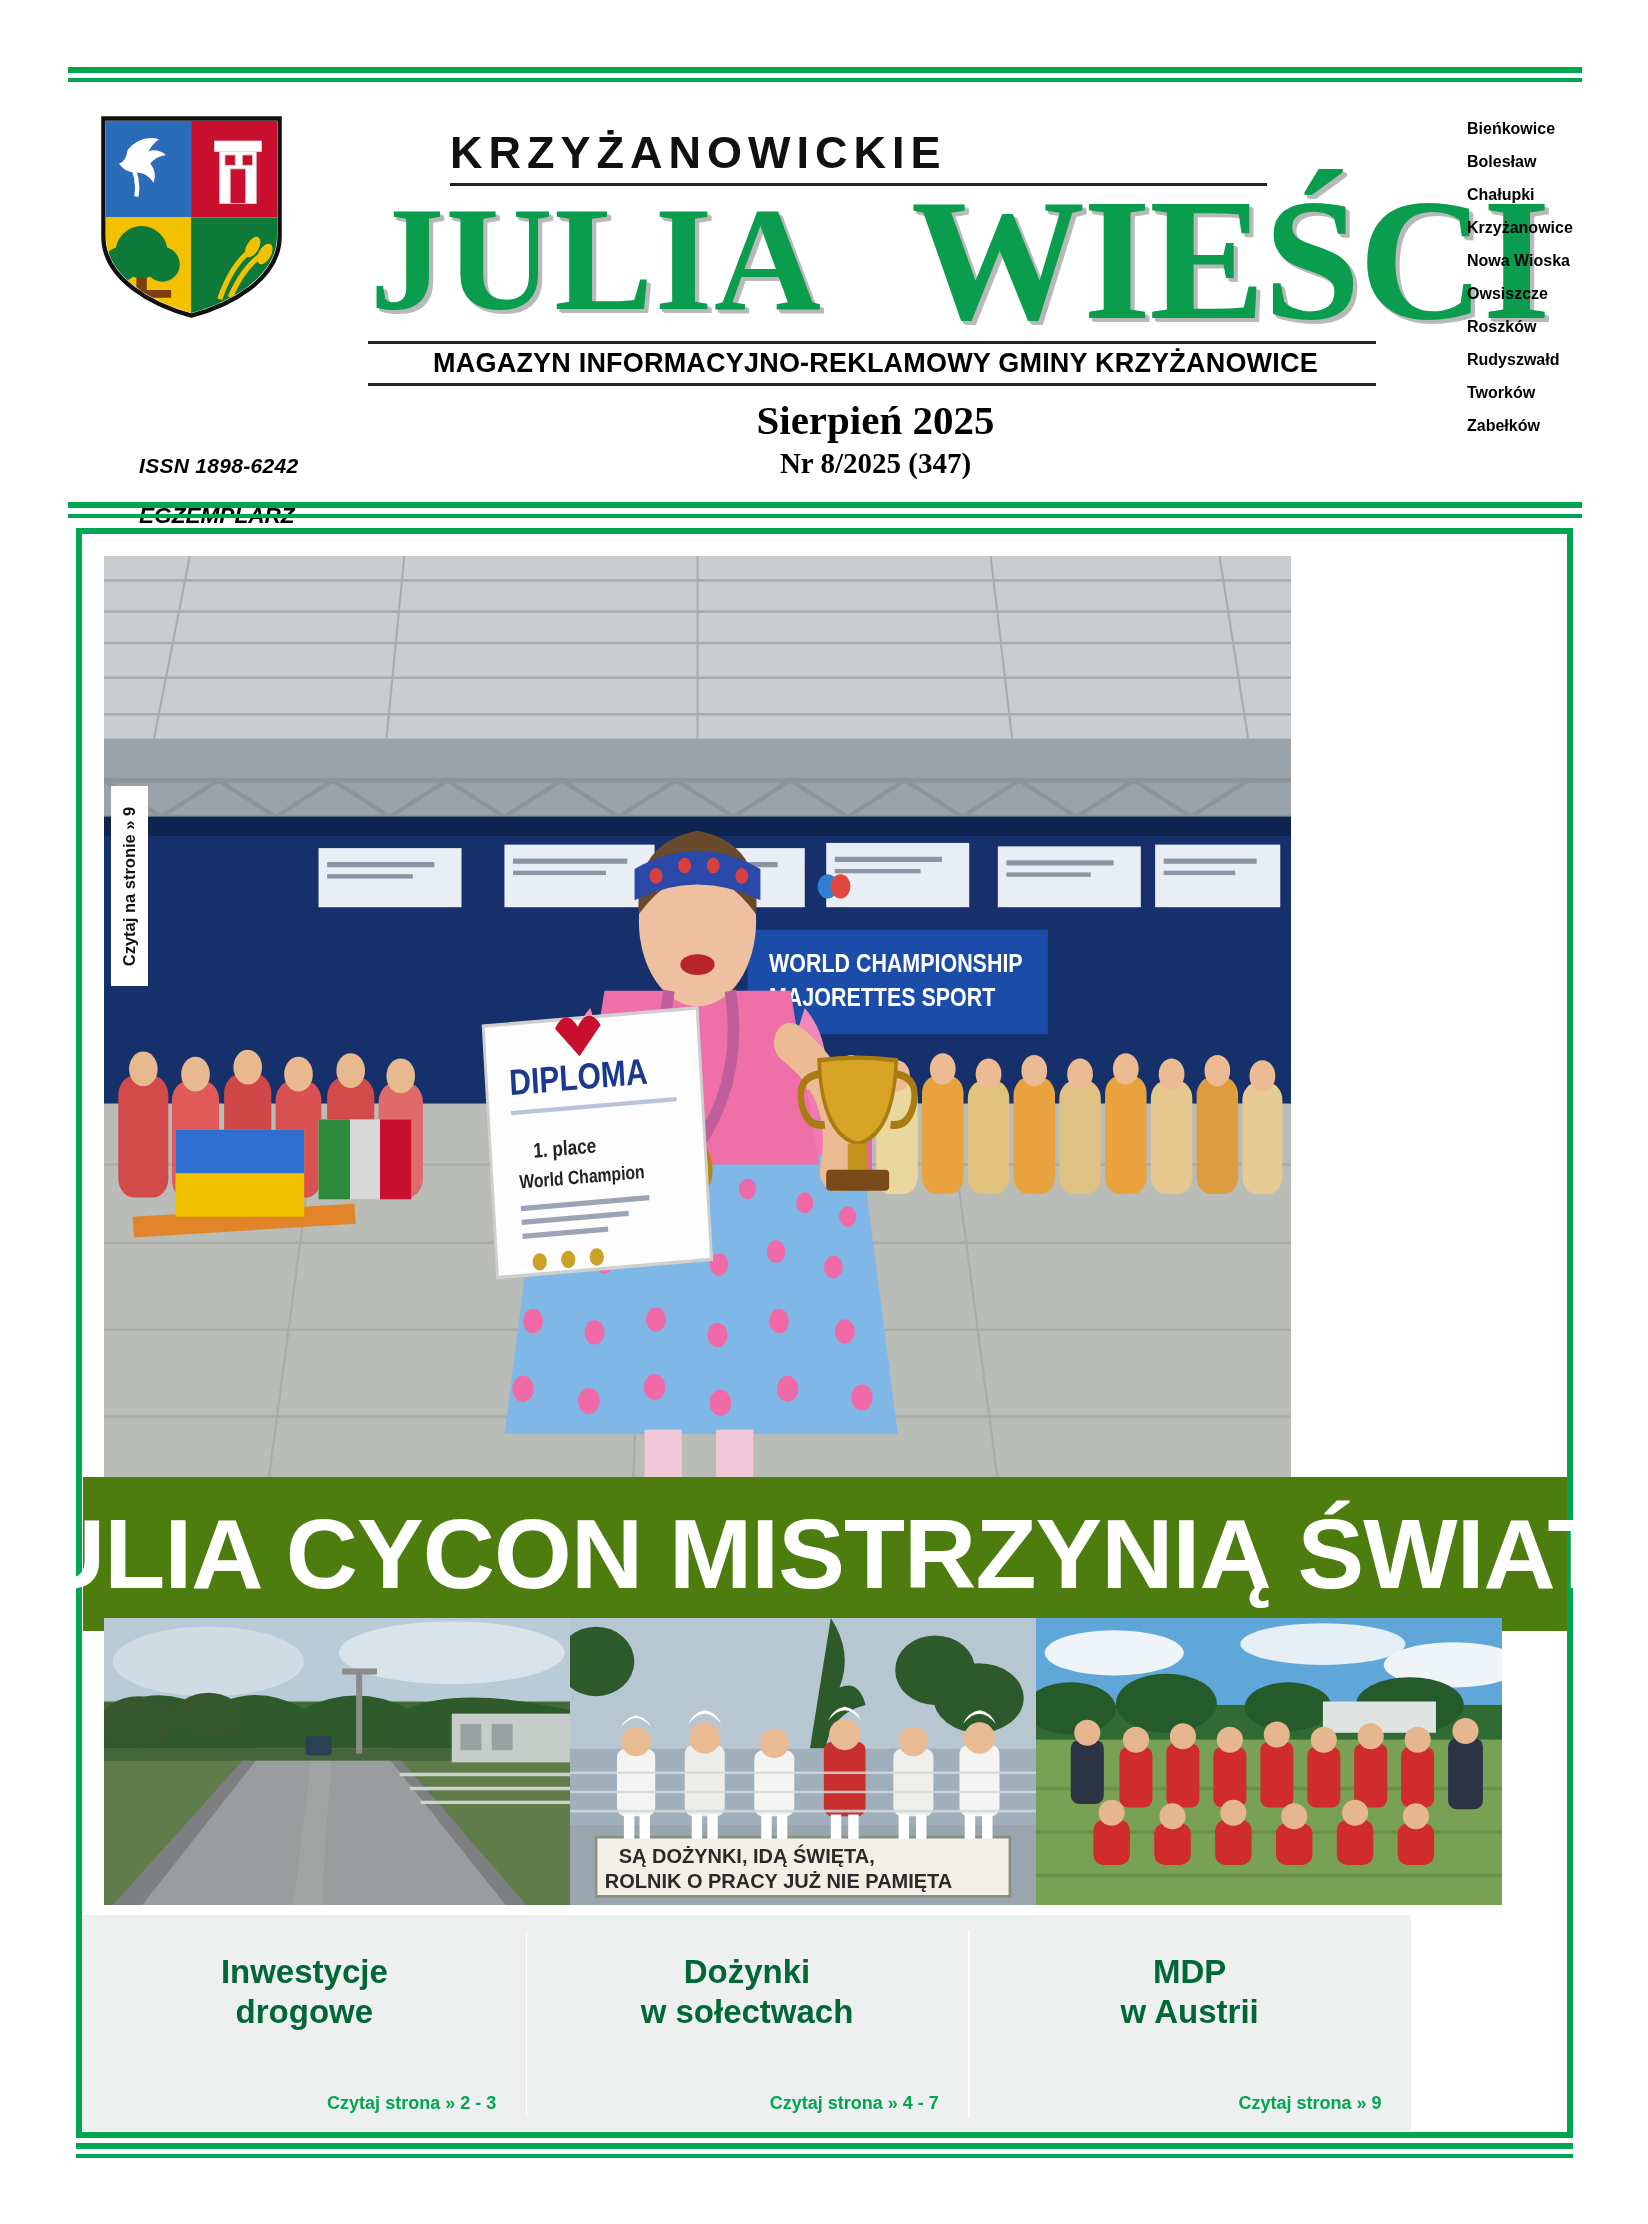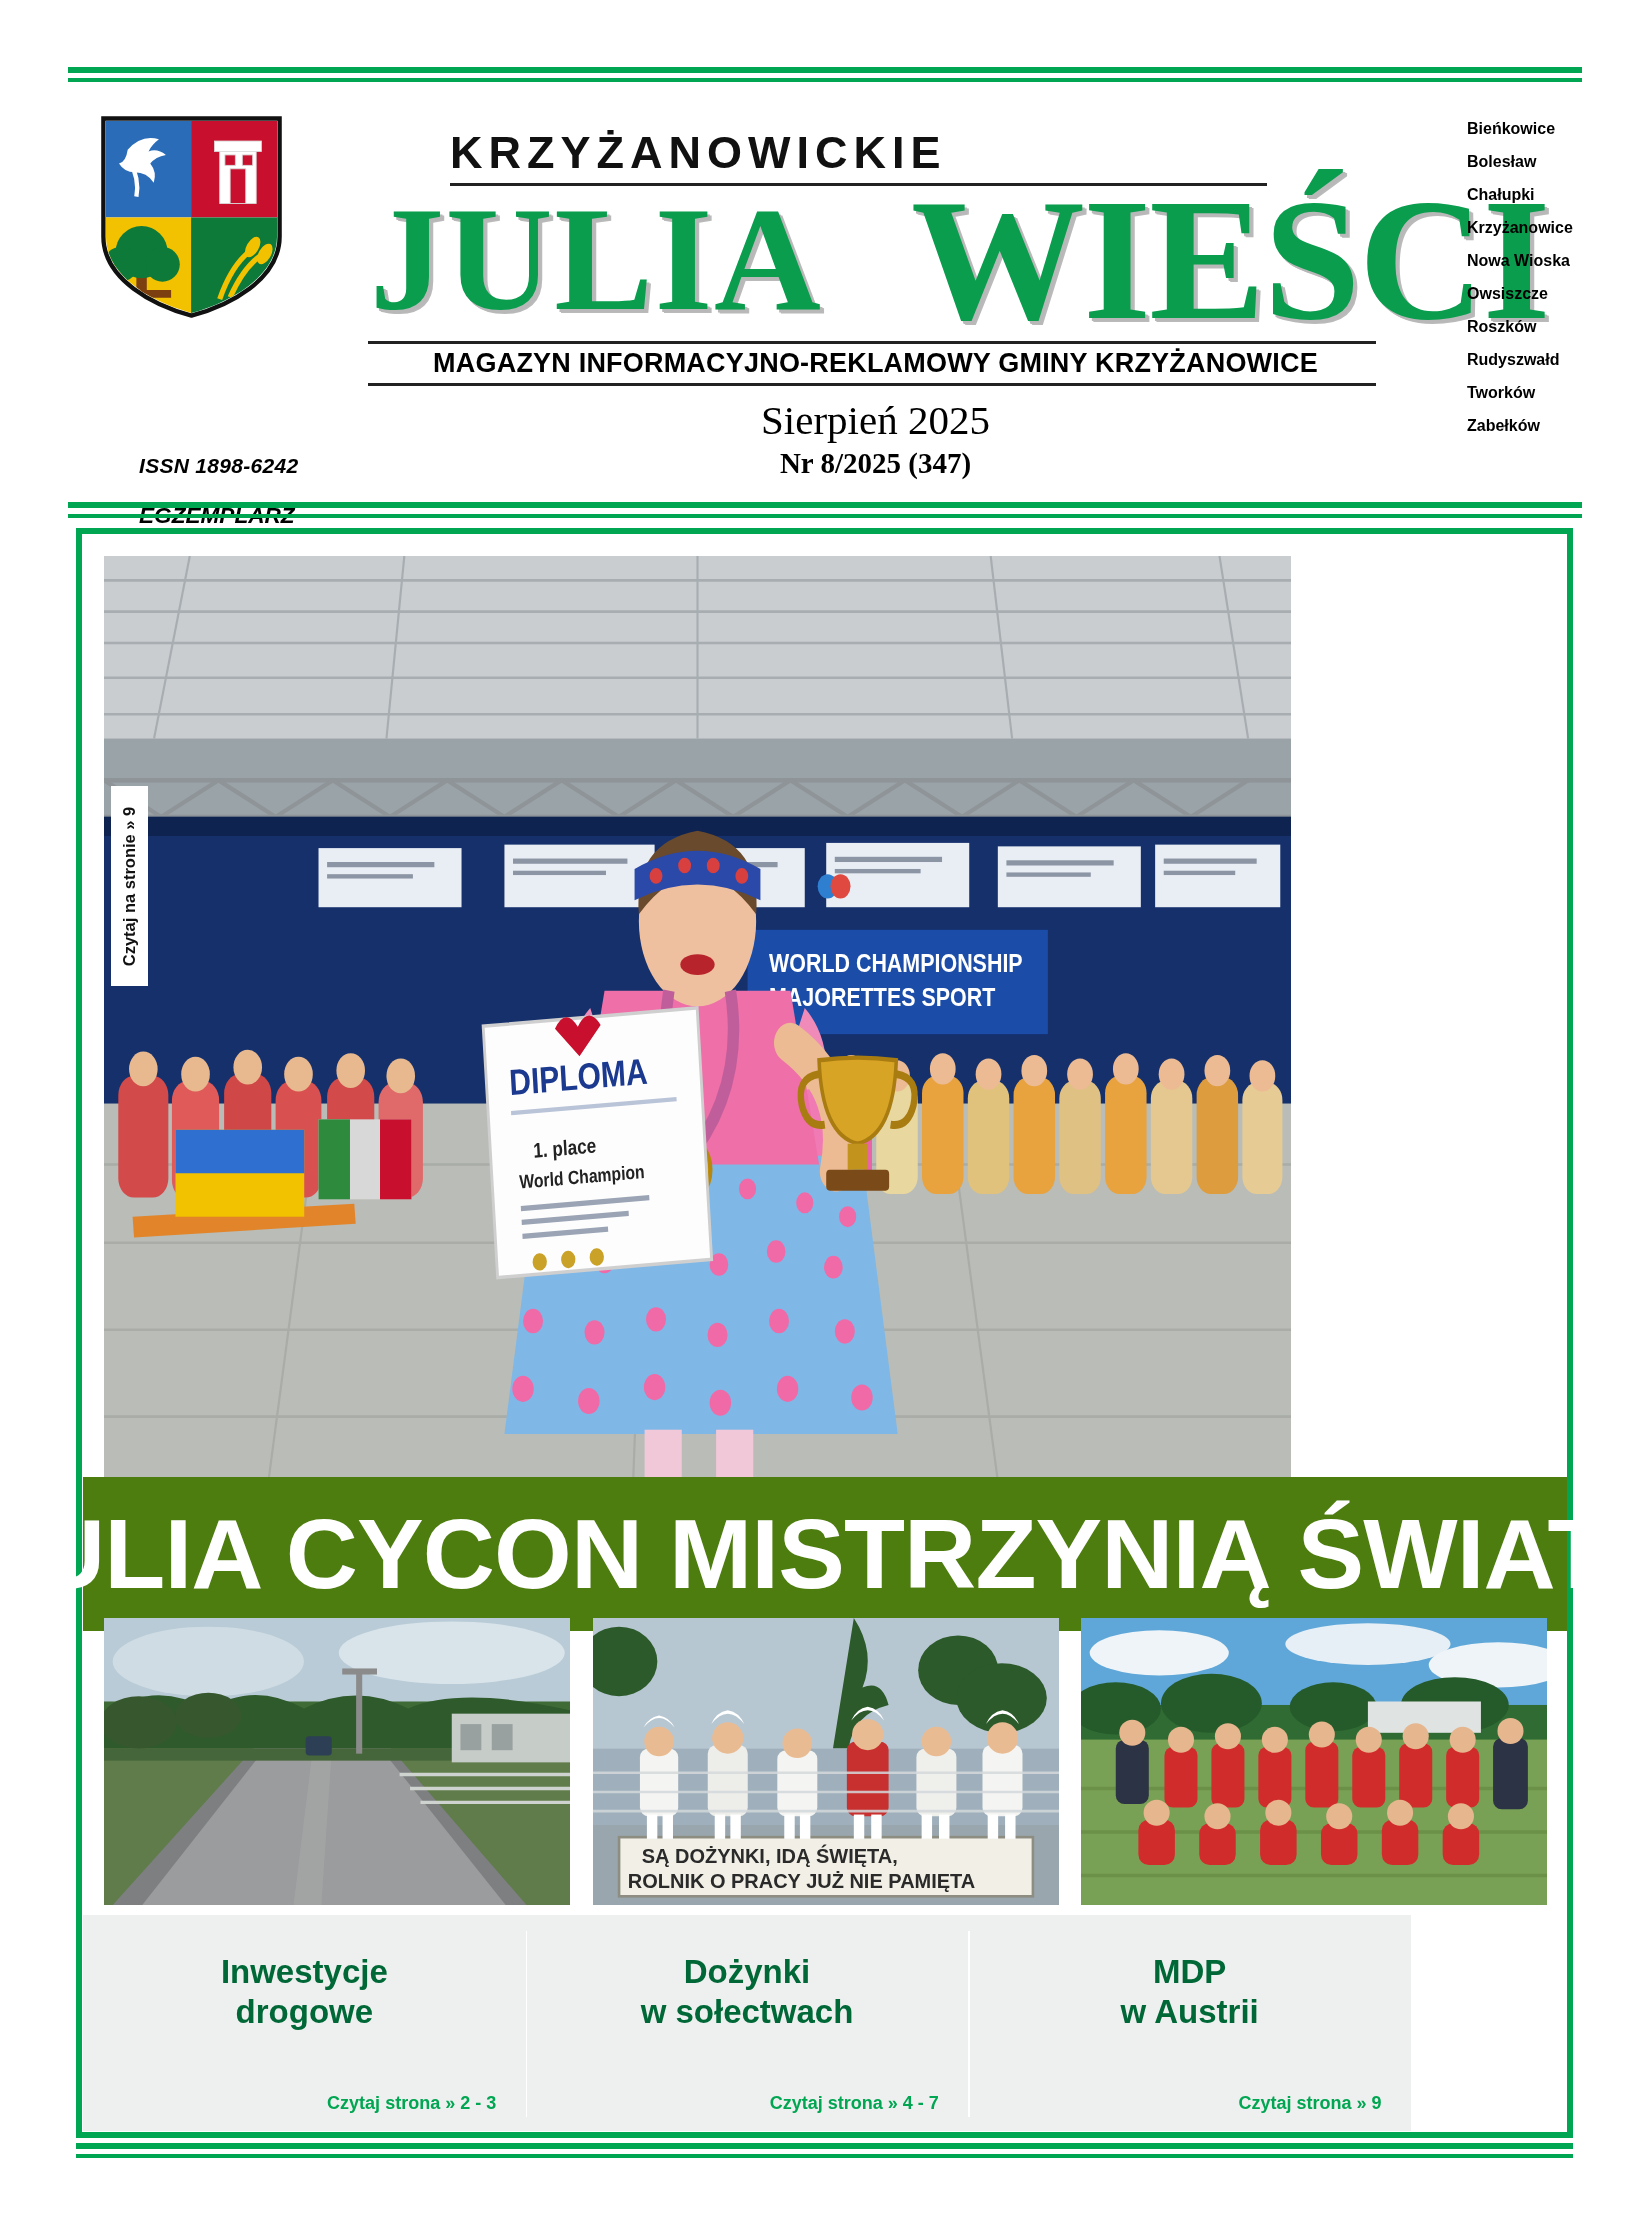--- a/index.html
+++ b/index.html
@@ -135,21 +135,21 @@
   .sub-rule-b {
     position: absolute;
     left: 5.2px; top: 287px; width: 1008px; height: 2.6px; background: #222;
   }
   .issue-date {
     position: absolute;
     left: 0; top: 300px; width: 1025px;
     text-align: center;
     font-family: "Liberation Serif", serif;
     font-size: 41px;
-    font-weight: normal;
+    font-weight: bold;
     white-space: nowrap;
   }
   .issue-no {
     position: absolute;
     left: 0; top: 351px; width: 1025px;
     text-align: center;
     font-family: "Liberation Serif", serif;
     font-size: 29px;
     font-weight: bold;
     white-space: nowrap;
@@ -234,21 +234,21 @@
     line-height: 1;
     transform: scaleX(1.02);
   }
 
   
   .teasers {
     position: absolute;
     left: 104px; top: 1618px;
     width: 1443px; height: 287px;
     display: flex;
-    justify-content: space-between;
+    justify-content: flex-start;
   }
   .teaser-photo {
     width: 466px; height: 287px;
     overflow: hidden;
     position: relative;
     background: #ccc;
   }
   .teaser-photo svg { display:block; width: 100%; height: 100%; }
 
   

